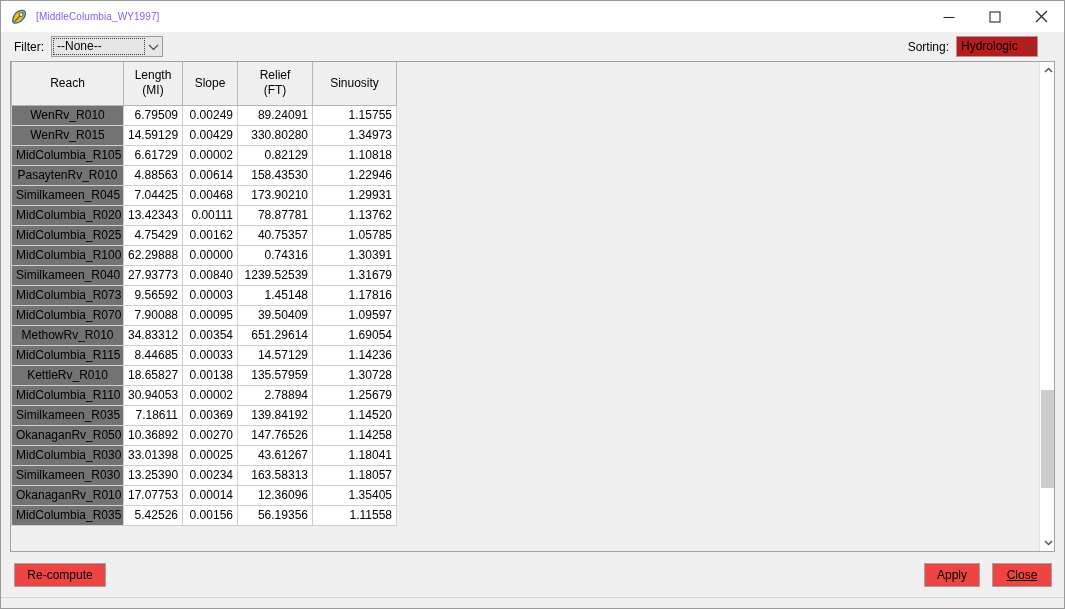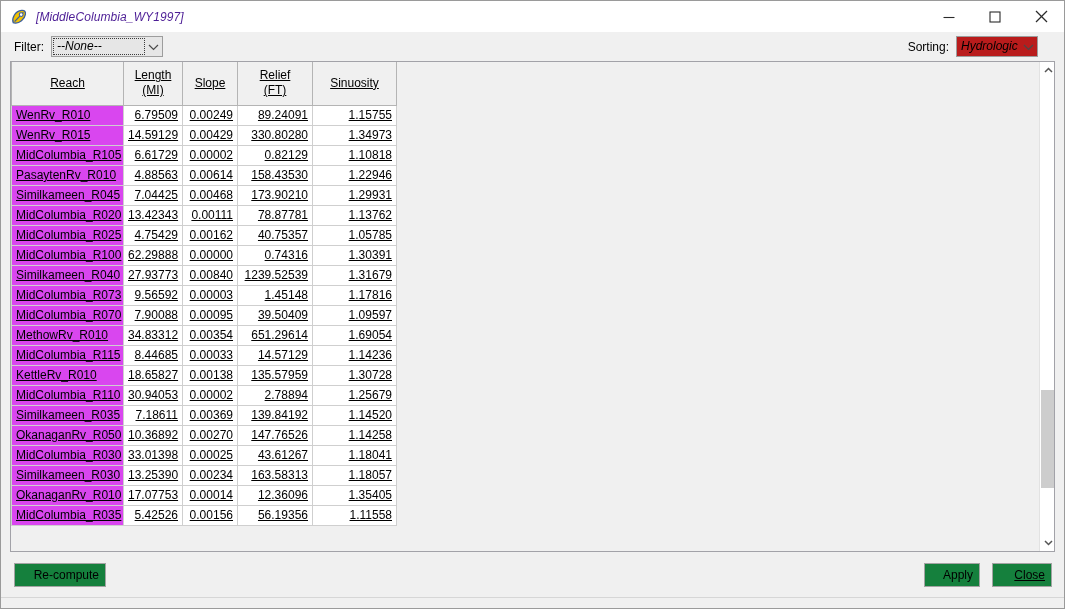--- a/index.html
+++ b/index.html
@@ -36,25 +36,24 @@
     box-sizing: border-box;
   }
   .app-icon {
     width: 18px;
     height: 18px;
     margin-right: 8px;
     flex: 0 0 auto;
     display: block;
   }
   .title-text {
-    font-size: 12px;
-    color: #4c1d95;
+    font-size: 10px;
+    color: #8b5cf6;
     white-space: nowrap;
     letter-spacing: .1px;
-    font-style: italic;
   }
   .titlebar-spacer { flex: 1 1 auto; }
   .win-btn {
     width: 46px;
     height: 31px;
     display: flex;
     align-items: center;
     justify-content: center;
     flex: 0 0 auto;
   }
@@ -78,21 +77,20 @@
   }
   .toolbar-spacer { flex: 1 1 auto; }
   .combo {
     height: 21px;
     background: #e6e6e6;
     border: 1px solid #9d9d9d;
     display: flex;
     align-items: center;
     box-sizing: border-box;
     position: relative;
-    font-style: italic;
   }
   .combo.filter { width: 112px; }
   .combo.sorting { width: 82px; background:#b91c1c; }
   .combo-value {
     flex: 1 1 auto;
     padding-left: 4px;
     padding-right: 2px;
     font-size: 12px;
     white-space: nowrap;
     overflow: hidden;
@@ -116,21 +114,20 @@
   }
   .combo-arrow svg { display: block; }
 
   
   .panel-wrap {
     flex: 1 1 auto;
     padding: 0 9px 0 9px;
     box-sizing: border-box;
     display: flex;
     min-height: 0;
-    text-decoration: underline;
   }
   .grid-panel {
     flex: 1 1 auto;
     border: 1px solid #a2a2a8;
     background: #f0f0f0;
     position: relative;
     box-sizing: border-box;
     display: flex;
     overflow: hidden;
   }
@@ -168,22 +165,22 @@
     height: 20px;
     padding: 0 4px;
     box-sizing: border-box;
     white-space: nowrap;
     overflow: hidden;
     font-size: 12px;
     background: #ffffff;
   }
   table.grid td:first-child {
     border-left: 1px solid #cfcfcf;
-    background: #d946ef;
-    text-align: left;
+    background: #737373;
+    text-align: center;
   }
   table.grid td.num { text-align: right; }
   col.c-reach { width: 112px; }
   col.c-length { width: 59px; }
   col.c-slope  { width: 55px; }
   col.c-relief { width: 75px; }
   col.c-sinu   { width: 84px; }
 
   
   .vscroll {
@@ -220,31 +217,31 @@
     height: 45px;
     min-height: 45px;
     display: flex;
     align-items: center;
     padding: 0 12px 0 13px;
     box-sizing: border-box;
     background: #f0f0f0;
   }
   .footer-spacer { flex: 1 1 auto; }
   .btn {
-    background: #15803d;
+    background: #ef4444;
     border: 1px solid #a3a3a3;
     font-family: "Liberation Sans", sans-serif;
     font-size: 12px;
     color: #000;
     height: 24px;
     box-sizing: border-box;
     padding: 0 6px;
     cursor: default;
     line-height: 22px;
-    text-align: right;
+    text-align: center;
     white-space: nowrap;
   }
   .btn.recompute { width: 92px; }
   .btn.apply { width: 56px; margin-right: 12px; }
   .btn.close { width: 60px; text-decoration: underline; }
   .statusbar {
     height: 11px;
     min-height: 11px;
     background: #f0f0f0;
     border-top: 1px solid #d6d6d6;

